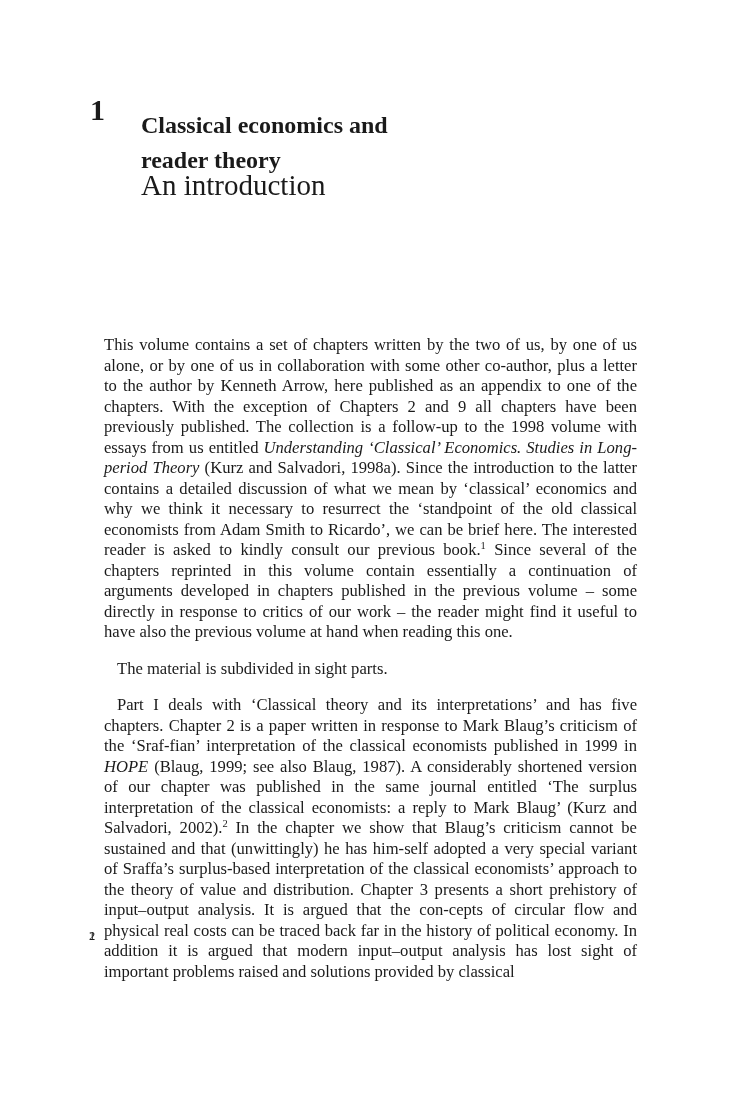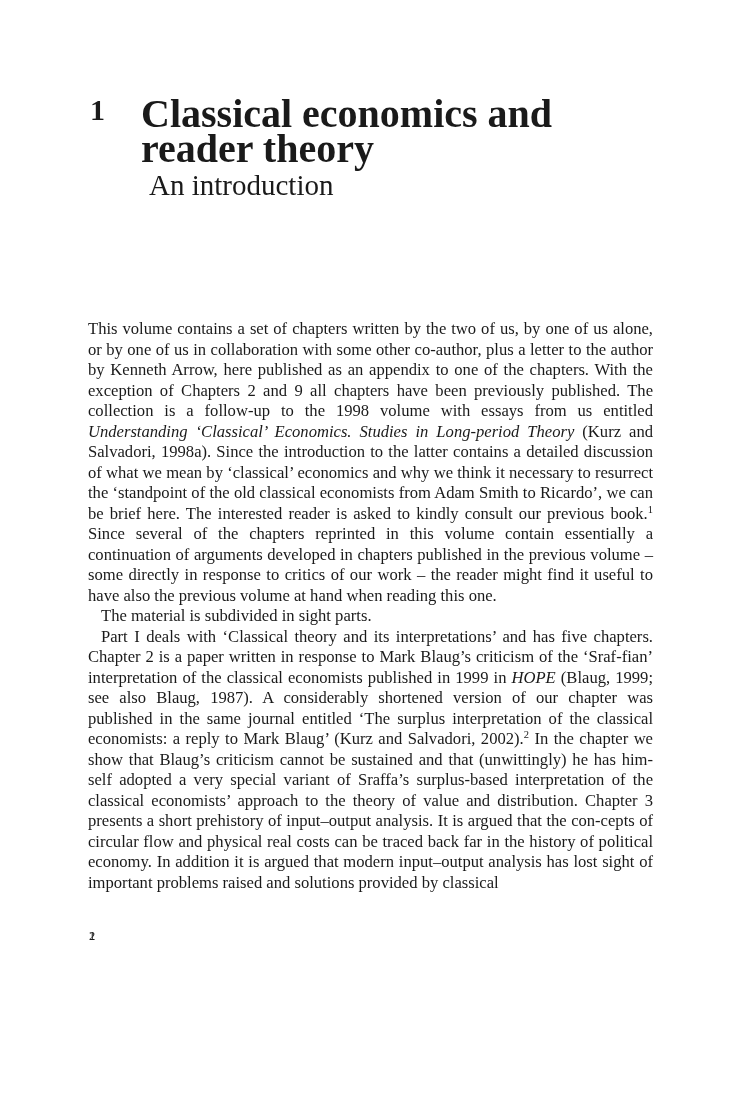--- a/index.html
+++ b/index.html
@@ -25,45 +25,44 @@
     position: absolute;
     left: 0;
     top: 0;
     font-weight: bold;
     font-size: 30px;
     line-height: 35px;
   }
   .chapter-title {
     position: absolute;
     left: 51px;
-    top: 4px;
+    top: 16px;
     font-weight: bold;
-    font-size: 40px;
+    font-size: 24px;
     line-height: 35px;
     width: 480px;
   }
   .chapter-subtitle {
     position: absolute;
     left: 51px;
     top: 76px;
     font-size: 29px;
     line-height: 34px;
     font-weight: normal;
-    margin-left: 8px;
   }
   .body-text {
     position: absolute;
     left: 88px;
     top: 319px;
     width: 565px;
     font-size: 16.6px;
     line-height: 20.5px;
   }
   .body-text p {
-    margin: 0;
+    margin: 16px;
     text-align: justify;
     text-align-last: auto;
   }
   .body-text p.indent {
     text-indent: 13px;
   }
   .body-text sup {
     font-size: 10.5px;
     line-height: 0;
     vertical-align: 6px;

